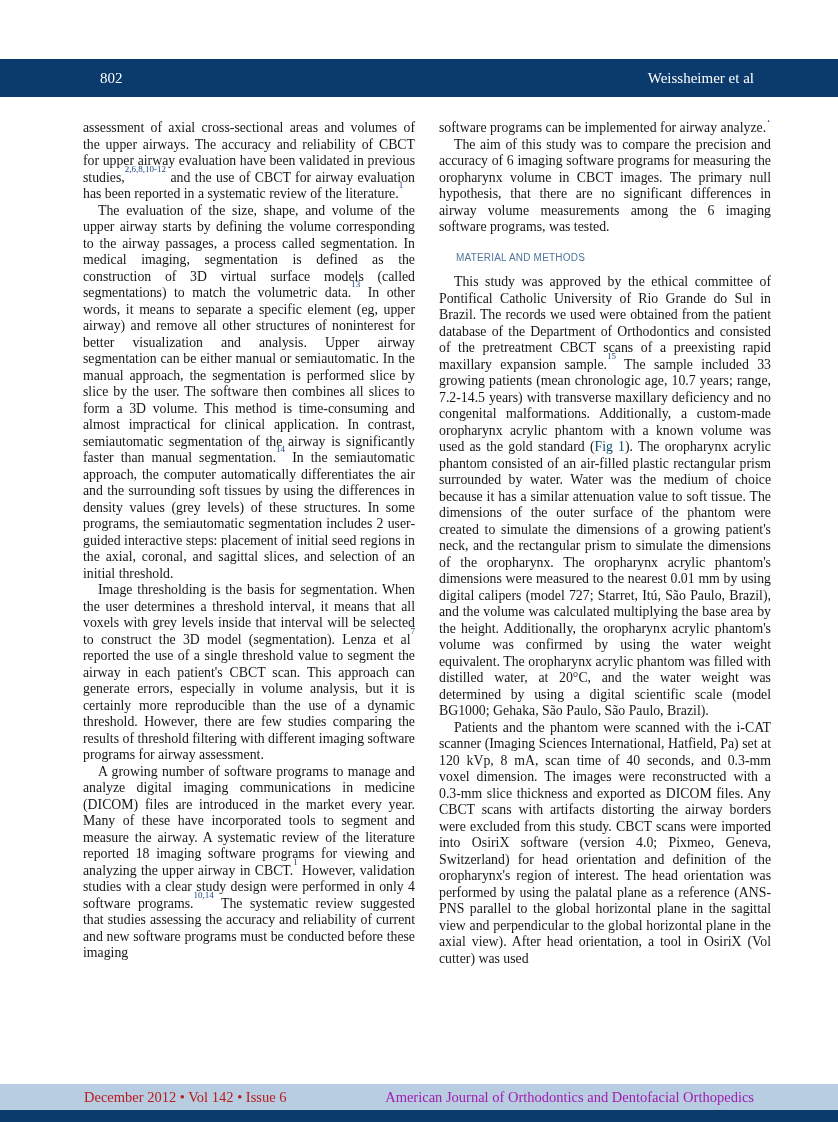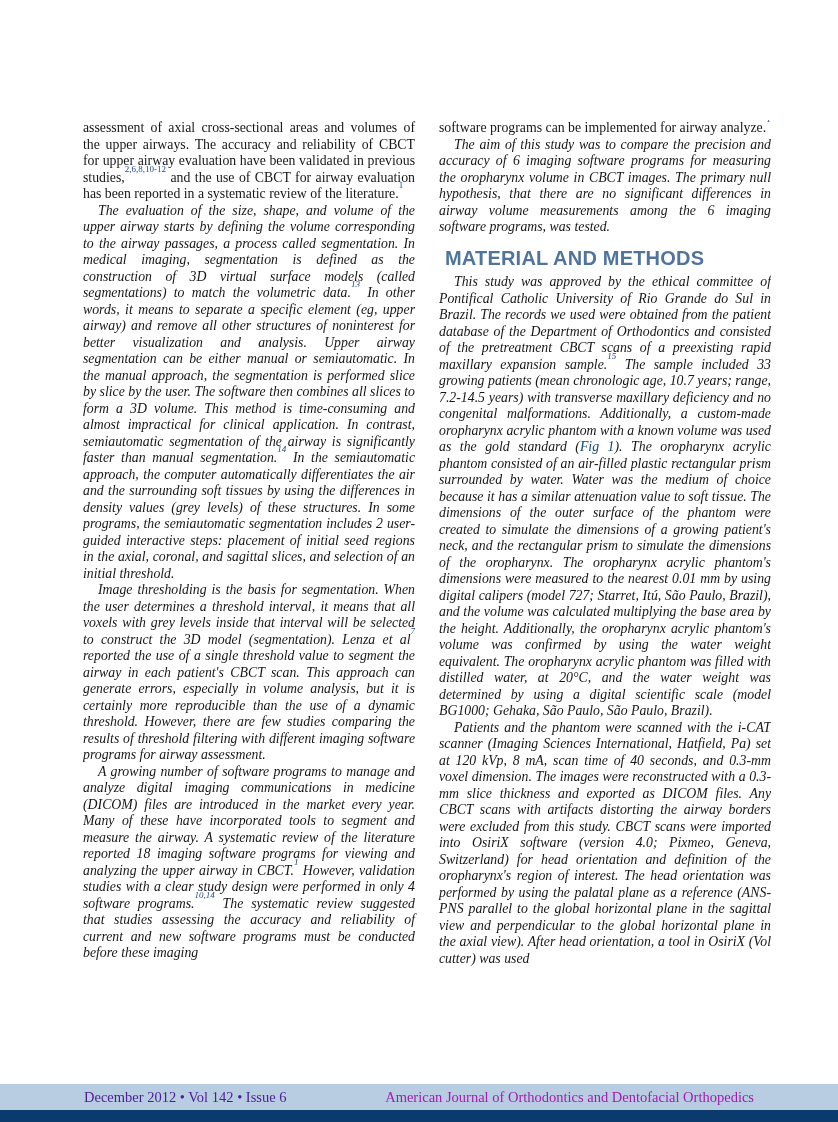--- a/index.html
+++ b/index.html
@@ -25,53 +25,57 @@
     position:absolute;left:83px;top:120px;width:688px;height:960px;
     overflow:hidden;
   }
   .columns{display:flex;gap:24px;}
   .col{
     width:337px;
     font-size:13.8px;line-height:16.5px;
     text-align:justify;
   }
   .col p{margin:0;}
-  .col p.indent{text-indent:15px;font-style:italic;}
+  .col p.indent{text-indent:15px;}
   sup.cite{
     font-size:9px;line-height:0;position:relative;top:-0.45em;
     color:#1c4587;cursor:pointer;
   }
   .figlink{color:#0c4a6e;cursor:pointer;}
   .section-heading{
     font-family:"Liberation Sans", sans-serif;
-    color:#50749b;font-size:20px;font-weight:700;
+    color:#50749b;font-size:10px;font-weight:400;
     letter-spacing:0.2px;
-    margin:14px 0 8px 6px;
+    margin:14px 0 8px 17px;
     text-align:left;
   }
   
   .footer-band{
     position:absolute;left:0;top:1084px;width:838px;height:26px;
     background:#b9cde2;
     display:flex;align-items:center;justify-content:space-between;
     box-sizing:border-box;padding:0 84px;
     font-size:14.5px;
   }
-  .footer-issue{color:#4c1d95;}
+  .footer-issue{color:#b91c1c;}
   .footer-journal{color:#a21caf;text-decoration:none;cursor:pointer;}
   .bottom-bar{
     position:absolute;left:0;top:1110px;width:838px;height:12px;
     background:#0b3a6d;
   }
 </style>
 </head>
 <body>
 
 <div class="page">
 
+  <div class="header-bar">
+    <span>802</span>
+    <span>Weissheimer et al</span>
+  </div>
 
   <div class="content">
     <div class="columns">
       <div class="col">
           <p class="noindent"><span>assessment of axial cross-sectional areas and volumes of the upper airways. The accuracy and reliability of CBCT for upper airway evaluation have been validated in previous studies,</span><sup class="cite">2,6,8,10-12</sup><span> and the use of CBCT for airway evaluation has been reported in a systematic review of the literature.</span><sup class="cite">1</sup></p>
           <p class="indent"><span>The evaluation of the size, shape, and volume of the upper airway starts by defining the volume corresponding to the airway passages, a process called segmentation. In medical imaging, segmentation is defined as the construction of 3D virtual surface models (called segmentations) to match the volumetric data.</span><sup class="cite">13</sup><span> In other words, it means to separate a specific element (eg, upper airway) and remove all other structures of noninterest for better visualization and analysis. Upper airway segmentation can be either manual or semiautomatic. In the manual approach, the segmentation is performed slice by slice by the user. The software then combines all slices to form a 3D volume. This method is time-consuming and almost impractical for clinical application. In contrast, semiautomatic segmentation of the airway is significantly faster than manual segmentation.</span><sup class="cite">14</sup><span> In the semiautomatic approach, the computer automatically differentiates the air and the surrounding soft tissues by using the differences in density values (grey levels) of these structures. In some programs, the semiautomatic segmentation includes 2 user-guided interactive steps: placement of initial seed regions in the axial, coronal, and sagittal slices, and selection of an initial threshold.</span></p>
           <p class="indent"><span>Image thresholding is the basis for segmentation. When the user determines a threshold interval, it means that all voxels with grey levels inside that interval will be selected to construct the 3D model (segmentation). Lenza et al</span><sup class="cite">7</sup><span> reported the use of a single threshold value to segment the airway in each patient's CBCT scan. This approach can generate errors, especially in volume analysis, but it is certainly more reproducible than the use of a dynamic threshold. However, there are few studies comparing the results of threshold filtering with different imaging software programs for airway assessment.</span></p>
           <p class="indent"><span>A growing number of software programs to manage and analyze digital imaging communications in medicine (DICOM) files are introduced in the market every year. Many of these have incorporated tools to segment and measure the airway. A systematic review of the literature reported 18 imaging software programs for viewing and analyzing the upper airway in CBCT.</span><sup class="cite">1</sup><span> However, validation studies with a clear study design were performed in only 4 software programs.</span><sup class="cite">10,14</sup><span> The systematic review suggested that studies assessing the accuracy and reliability of current and new software programs must be conducted before these imaging</span></p>
         </div>
       <div class="col">

